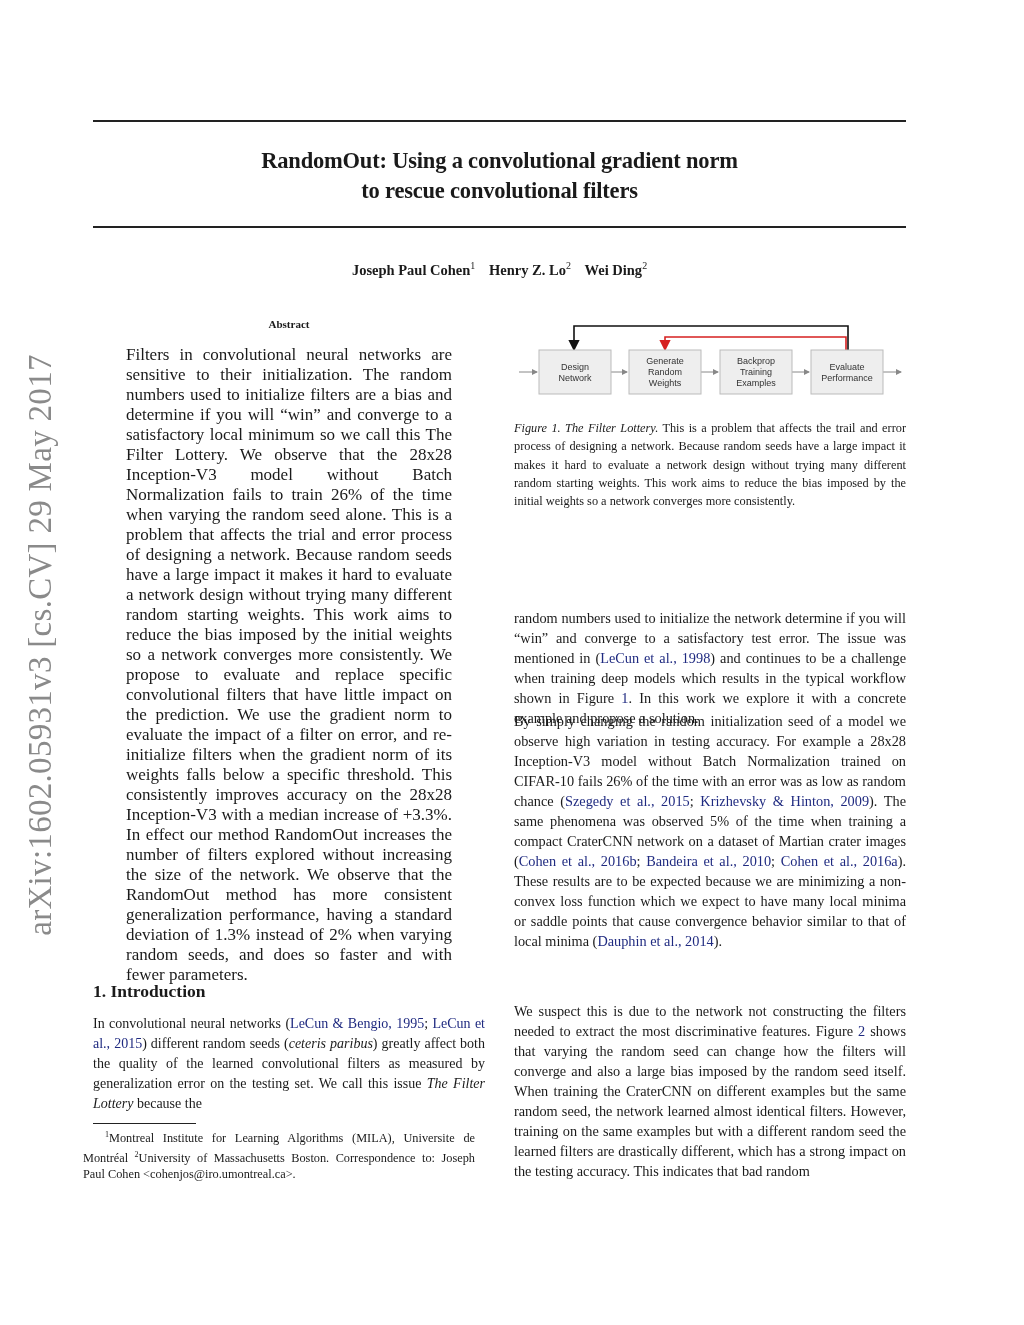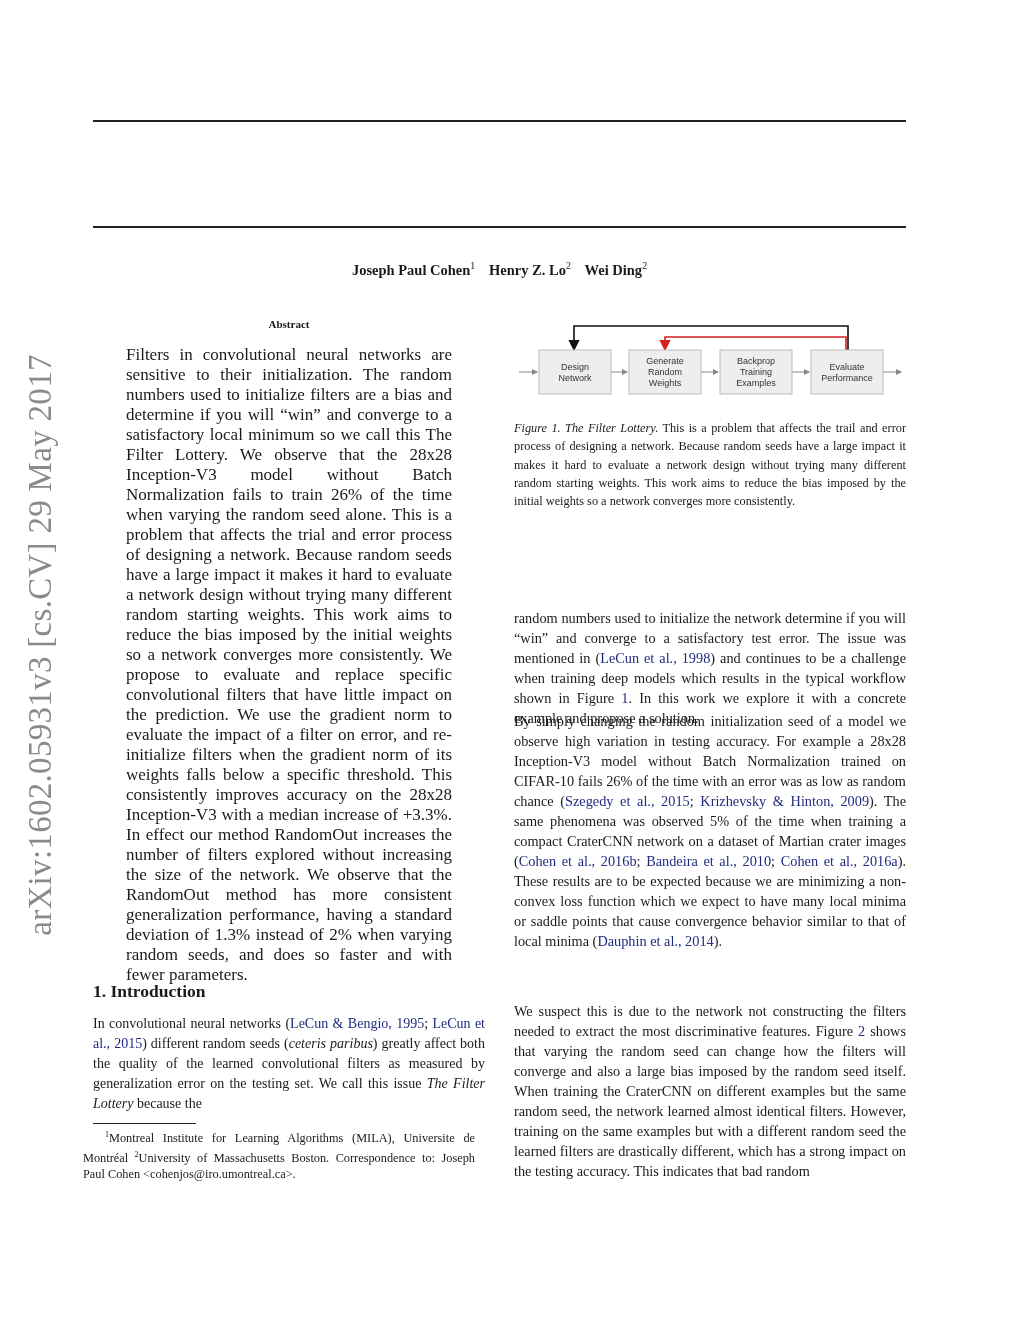--- a/index.html
+++ b/index.html
@@ -40,20 +40,22 @@
   em { font-style:italic; }
   .box text { font-family:"Liberation Sans", "DejaVu Sans", sans-serif; }
 </style>
 </head>
 <body>
 
 <div class="arxiv">arXiv:1602.05931v3  [cs.CV]  29 May 2017</div>
 
 <div class="rule" id="rule-top"></div>
 <div class="title">
+  <div>RandomOut: Using a convolutional gradient norm</div>
+  <div>to rescue convolutional filters</div>
 </div>
 <div class="rule" id="rule-bottom"></div>
 
 <div class="authors">
   <span class="author"><span>Joseph Paul Cohen</span><sup>1</sup></span>
   <span class="author"><span>Henry Z. Lo</span><sup>2</sup></span>
   <span class="author"><span>Wei Ding</span><sup>2</sup></span>
 </div>
 
 <div class="abstract-head">Abstract</div>

